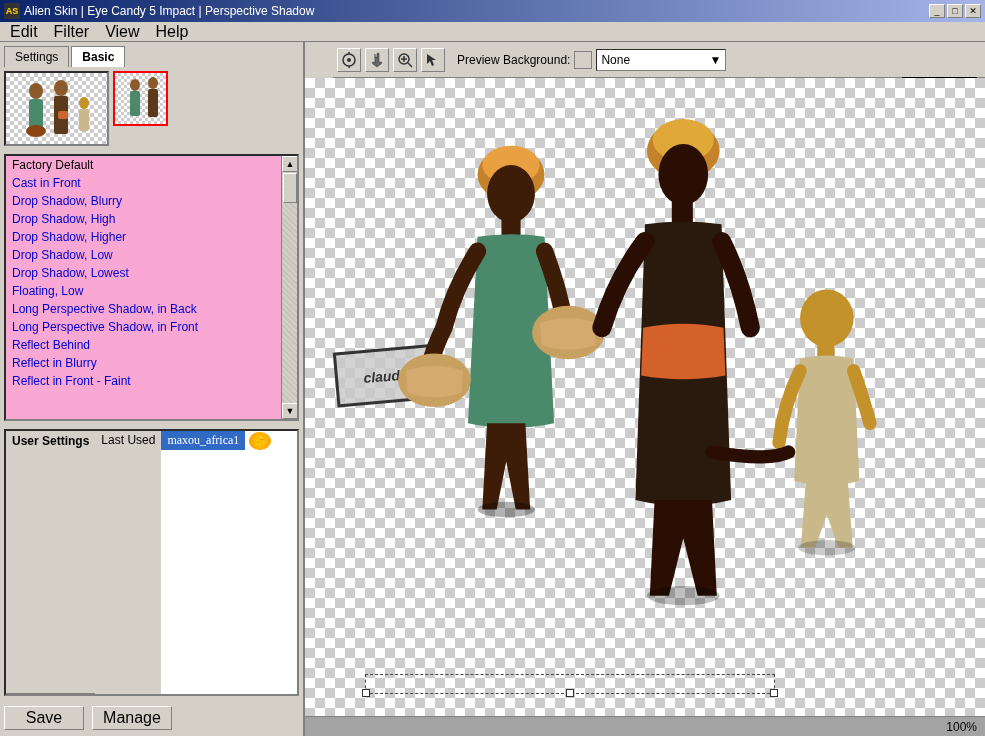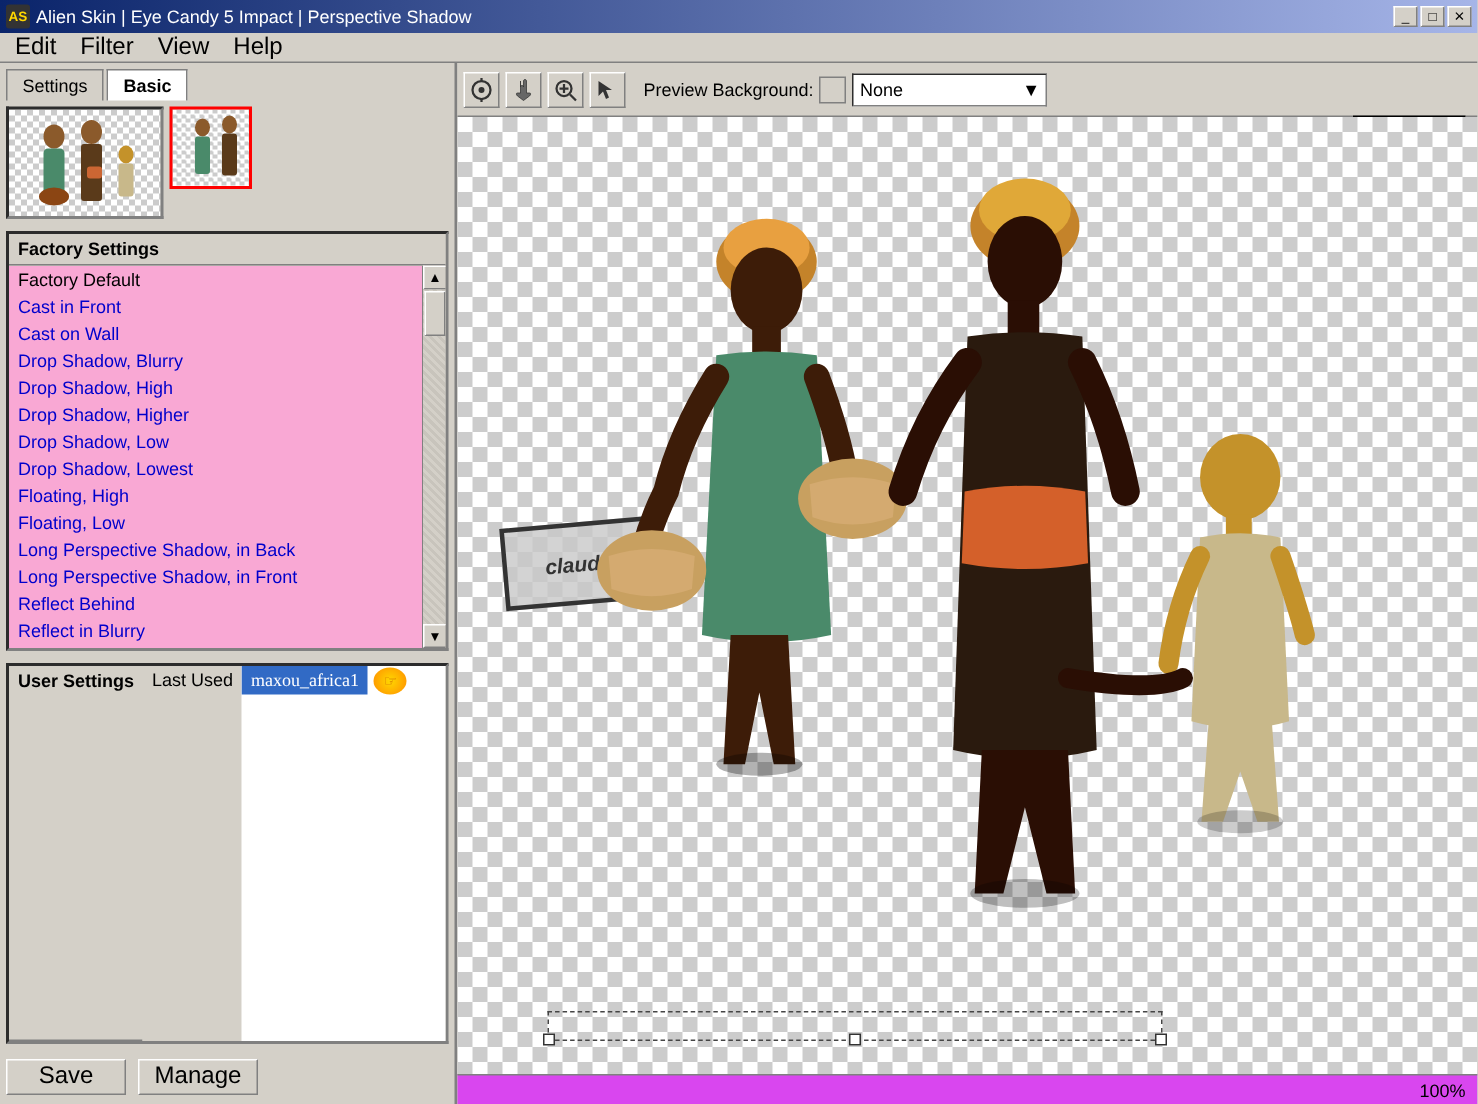--- a/index.html
+++ b/index.html
@@ -207,20 +207,21 @@
 
     
     .preview-toolbar {
       height: 36px;
       background: #d4d0c8;
       display: flex;
       align-items: center;
       padding: 4px;
       gap: 4px;
       border-bottom: 1px solid #808080;
+      margin-left: 28px;
     }
 
     .preview-bg-label {
       font-size: 12px;
       margin-left: 8px;
       white-space: nowrap;
     }
     .preview-bg-select {
       display: flex;
       align-items: center;
@@ -252,21 +253,21 @@
       flex: 1;
       background: repeating-conic-gradient(#ccc 0% 25%, #fff 0% 50%) 0 0 / 20px 20px;
       position: relative;
       overflow: hidden;
       margin-top: 0;
     }
 
     
     .status-bar {
       height: 20px;
-      background: #d946ef;
+      background: #a3a3a3;
       border-top: 1px solid #808080;
       display: flex;
       align-items: center;
       justify-content: flex-end;
       padding: 0 8px;
       font-size: 12px;
     }
 
     
     .stamp {
@@ -360,32 +361,29 @@
         <svg width="55" height="55" viewBox="0 0 55 55">
           <ellipse cx="20" cy="12" rx="5" ry="6" fill="#8B5A2B"></ellipse>
           <rect x="15" y="18" width="10" height="25" rx="2" fill="#4a8a6a"></rect>
           <ellipse cx="38" cy="10" rx="5" ry="6" fill="#8B5A2B"></ellipse>
           <rect x="33" y="16" width="10" height="28" rx="2" fill="#5a3a1a"></rect>
         </svg>
       </div>
     </div>
 
     <div class="settings-section">
-      <div class="section-header">Factory Settings</div>
       <div style="display:flex; flex:1; overflow:hidden;">
         <div class="list-container">
           <div class="list-item default-item">Factory Default</div>
           <div class="list-item">Cast in Front</div>
-          <div class="list-item">Cast on Wall</div>
           <div class="list-item">Drop Shadow, Blurry</div>
           <div class="list-item">Drop Shadow, High</div>
           <div class="list-item">Drop Shadow, Higher</div>
           <div class="list-item">Drop Shadow, Low</div>
           <div class="list-item">Drop Shadow, Lowest</div>
-          <div class="list-item">Floating, High</div>
           <div class="list-item">Floating, Low</div>
           <div class="list-item">Long Perspective Shadow, in Back</div>
           <div class="list-item">Long Perspective Shadow, in Front</div>
           <div class="list-item">Reflect Behind</div>
           <div class="list-item">Reflect in Blurry</div>
           <div class="list-item">Reflect in Front - Faint</div>
         </div>
 
         <div style="width:16px; display:flex; flex-direction:column; background:#d4d0c8; border-left:1px solid #808080;">
           <div style="width:16px; height:16px; background:#d4d0c8; border:1px solid #808080; border-top-color:#fff; border-left-color:#fff; display:flex; align-items:center; justify-content:center; font-size:9px; cursor:pointer;">▲</div>

